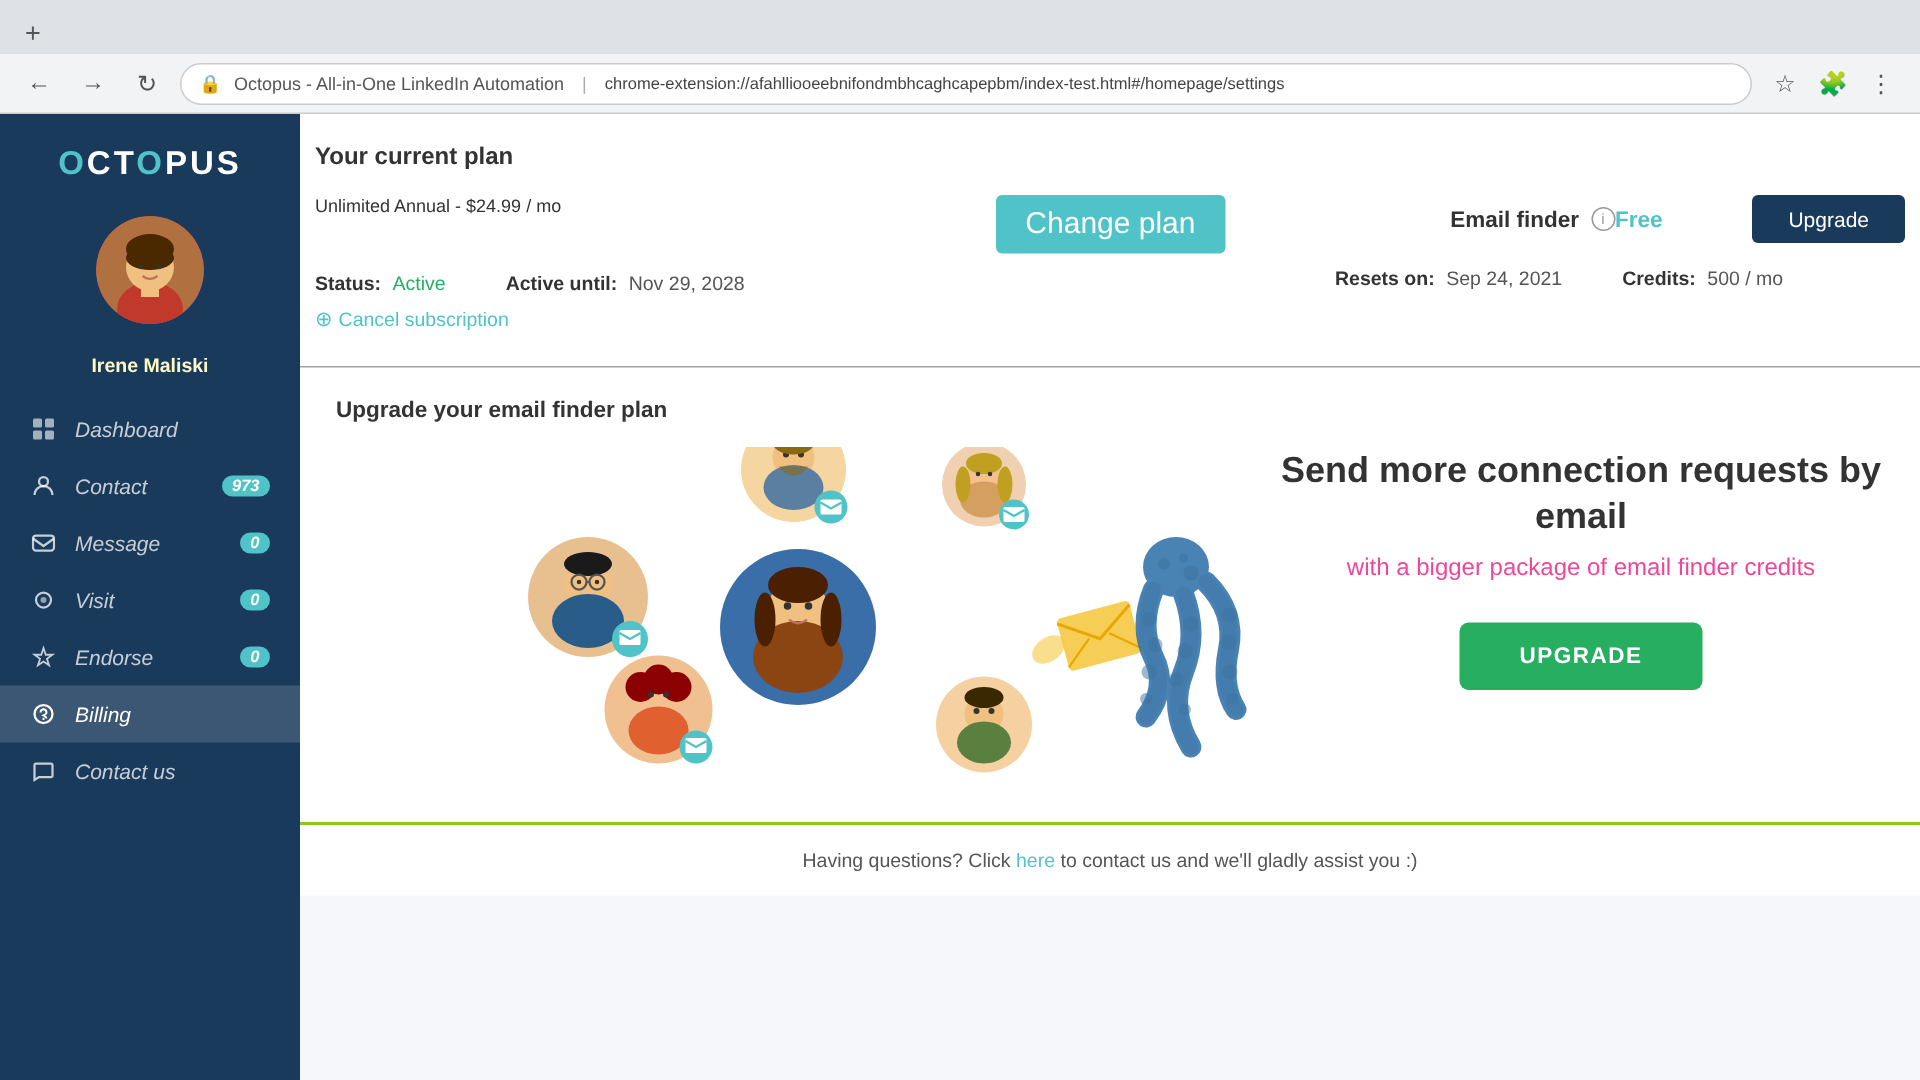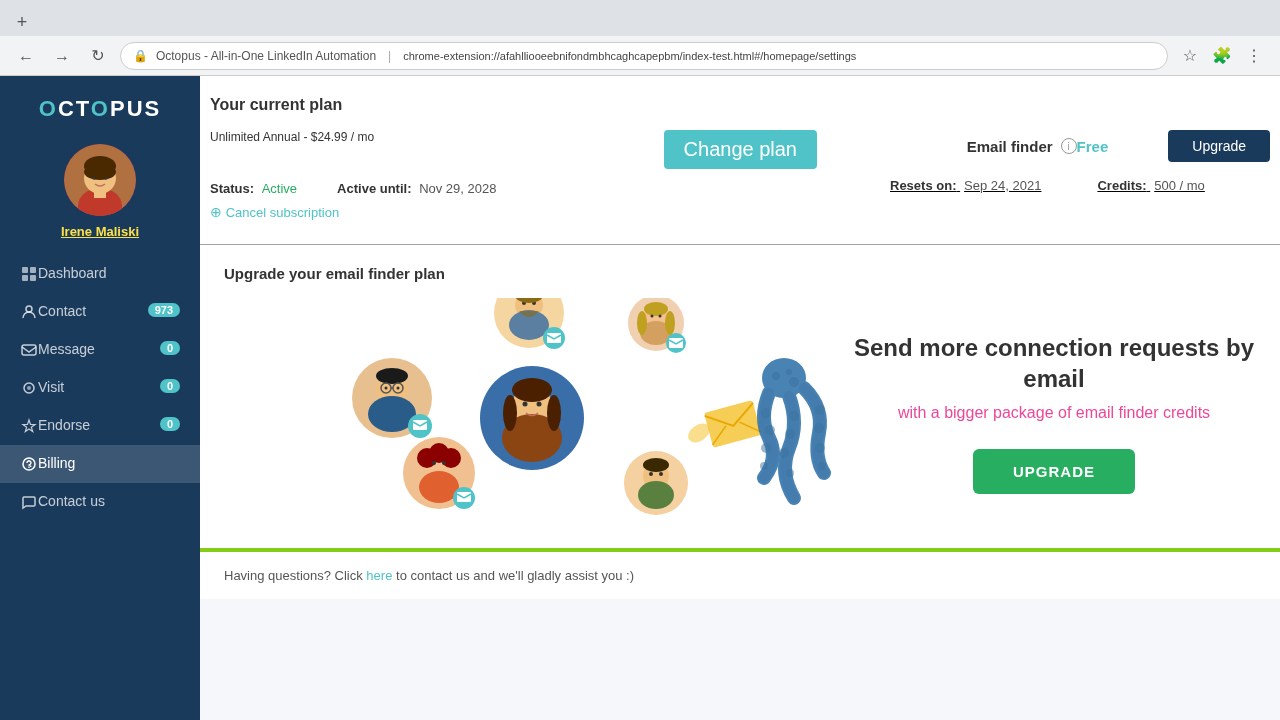--- a/index.html
+++ b/index.html
@@ -18,24 +18,24 @@
     .address-bar .lock-icon { color: #5f6368; font-size: 12px; }
     .toolbar-actions { display: flex; gap: 4px; }
 
     
     .sidebar { width: 200px; background: #1a3a5c; display: flex; flex-direction: column; align-items: center; padding: 0; flex-shrink: 0; }
     .sidebar-logo { padding: 20px 0 10px; }
     .logo-text { color: white; font-size: 22px; font-weight: 900; letter-spacing: 2px; text-transform: uppercase; }
     .logo-text .logo-o { color: #4fc3c8; }
     .avatar-section { padding: 12px 0 8px; display: flex; flex-direction: column; align-items: center; }
     .avatar { width: 72px; height: 72px; border-radius: 50%; background: linear-gradient(135deg, #c0392b, #8e44ad); overflow: hidden; display: flex; align-items: center; justify-content: center; }
-    .user-name { color: #fde047; font-size: 13px; font-weight: 600; margin-top: 8px; text-align: center; text-decoration: underline; }
+    .user-name { color: #fef9c3; font-size: 13px; font-weight: 600; margin-top: 20px; text-align: center; }
 
     .nav-items { width: 100%; margin-top: 8px; }
-    .nav-item { display: flex; align-items: flex-start; padding: 10px 20px; color: rgba(255,255,255,0.75); cursor: pointer; position: relative; width: 100%; gap: 0; }
+    .nav-item { display: flex; align-items: center; padding: 10px 20px; color: rgba(255,255,255,0.75); cursor: pointer; position: relative; width: 100%; gap: 12px; font-style: italic; }
     .nav-item.active { background: rgba(255,255,255,0.15); color: white; }
     .nav-item-icon { width: 18px; height: 18px; display: flex; align-items: center; justify-content: center; font-size: 16px; flex-shrink: 0; }
     .nav-item-label { font-size: 14px; flex: 1; }
     .nav-badge { background: #4fc3c8; color: white; border-radius: 10px; padding: 1px 7px; font-size: 11px; font-weight: 600; }
 
     
     .main-content { flex: 1; background: #f5f7fa; overflow-y: auto; padding: 0; }
 
     .billing-section { background: white; margin: 0; padding: 20px 10px 24px; }
     .section-title { font-size: 16px; font-weight: 600; color: #333; margin-bottom: 16px; }
@@ -56,30 +56,30 @@
     .email-finder-section { min-width: 380px; display: flex; flex-direction: column; gap: 10px; }
     .email-finder-header { display: flex; align-items: center; gap: 8px; }
     .email-finder-title { font-size: 15px; font-weight: 600; color: #333; }
     .info-icon { width: 16px; height: 16px; border-radius: 50%; border: 1.5px solid #999; display: flex; align-items: center; justify-content: center; font-size: 10px; color: #999; cursor: pointer; }
     .free-badge { color: #4fc3c8; font-size: 15px; font-weight: 600; flex: 1; }
     .upgrade-btn-main { background: #1a3a5c; color: white; border: none; border-radius: 4px; padding: 8px 24px; font-size: 14px; cursor: pointer; }
 
     
     .upgrade-section { padding: 20px 24px; background: white; border-top: 1px solid #a3a3a3; }
     .upgrade-title { font-size: 15px; font-weight: 600; color: #333; margin-bottom: 16px; }
-    .upgrade-content { display: flex; gap: 8px; align-items: center; }
+    .upgrade-content { display: flex; gap: 8px; align-items: flex-start; }
     .upgrade-illustration { flex: 1; display: flex; align-items: center; justify-content: center; min-height: 230px; position: relative; }
 
     .upgrade-cta { min-width: 320px; text-align: center; }
     .upgrade-cta-title { font-size: 24px; font-weight: 700; color: #333; line-height: 1.3; margin-bottom: 8px; }
     .upgrade-cta-subtitle { font-size: 16px; color: #ec4899; line-height: 1.4; margin-bottom: 24px; }
     .upgrade-cta-btn { background: #27ae60; color: white; border: none; border-radius: 6px; padding: 14px 40px; font-size: 15px; font-weight: 700; letter-spacing: 1px; cursor: pointer; text-transform: uppercase; }
 
     
-    .footer-section { padding: 16px 24px; background: white; border-top: 4px solid #84cc16; }
+    .footer-section { padding: 16px 24px; background: white; border-top: 2px solid #84cc16; text-align: center; }
     .footer-text { font-size: 13px; color: #555; }
     .footer-text a { color: #4fc3c8; text-decoration: none; cursor: pointer; }
 
     .browser-content { display: flex; flex: 1; overflow: hidden; }
   </style>
 </head>
 <body>
 
 <div class="browser-chrome">
 
@@ -248,21 +248,21 @@
             <div style="display:flex; align-items:center; justify-content:flex-end;">
               <div class="email-finder-header">
                 <span class="email-finder-title">Email finder</span>
                 <div class="info-icon">i</div>
               </div>
               <div style="display:flex; align-items:center; gap:60px;">
                 <span class="free-badge">Free</span>
                 <button class="upgrade-btn-main">Upgrade</button>
               </div>
             </div>
-            <div style="display:flex; gap:56px; margin-top:6px;text-decoration:underline;">
+            <div style="display:flex; gap:40px; margin-top:6px;">
               <div class="plan-meta-item">
                 <strong>Resets on:</strong>
                 <span style="margin-left:4px;">Sep 24, 2021</span>
               </div>
               <div class="plan-meta-item">
                 <strong>Credits:</strong>
                 <span style="margin-left:4px;">500 / mo</span>
               </div>
             </div>
           </div>

